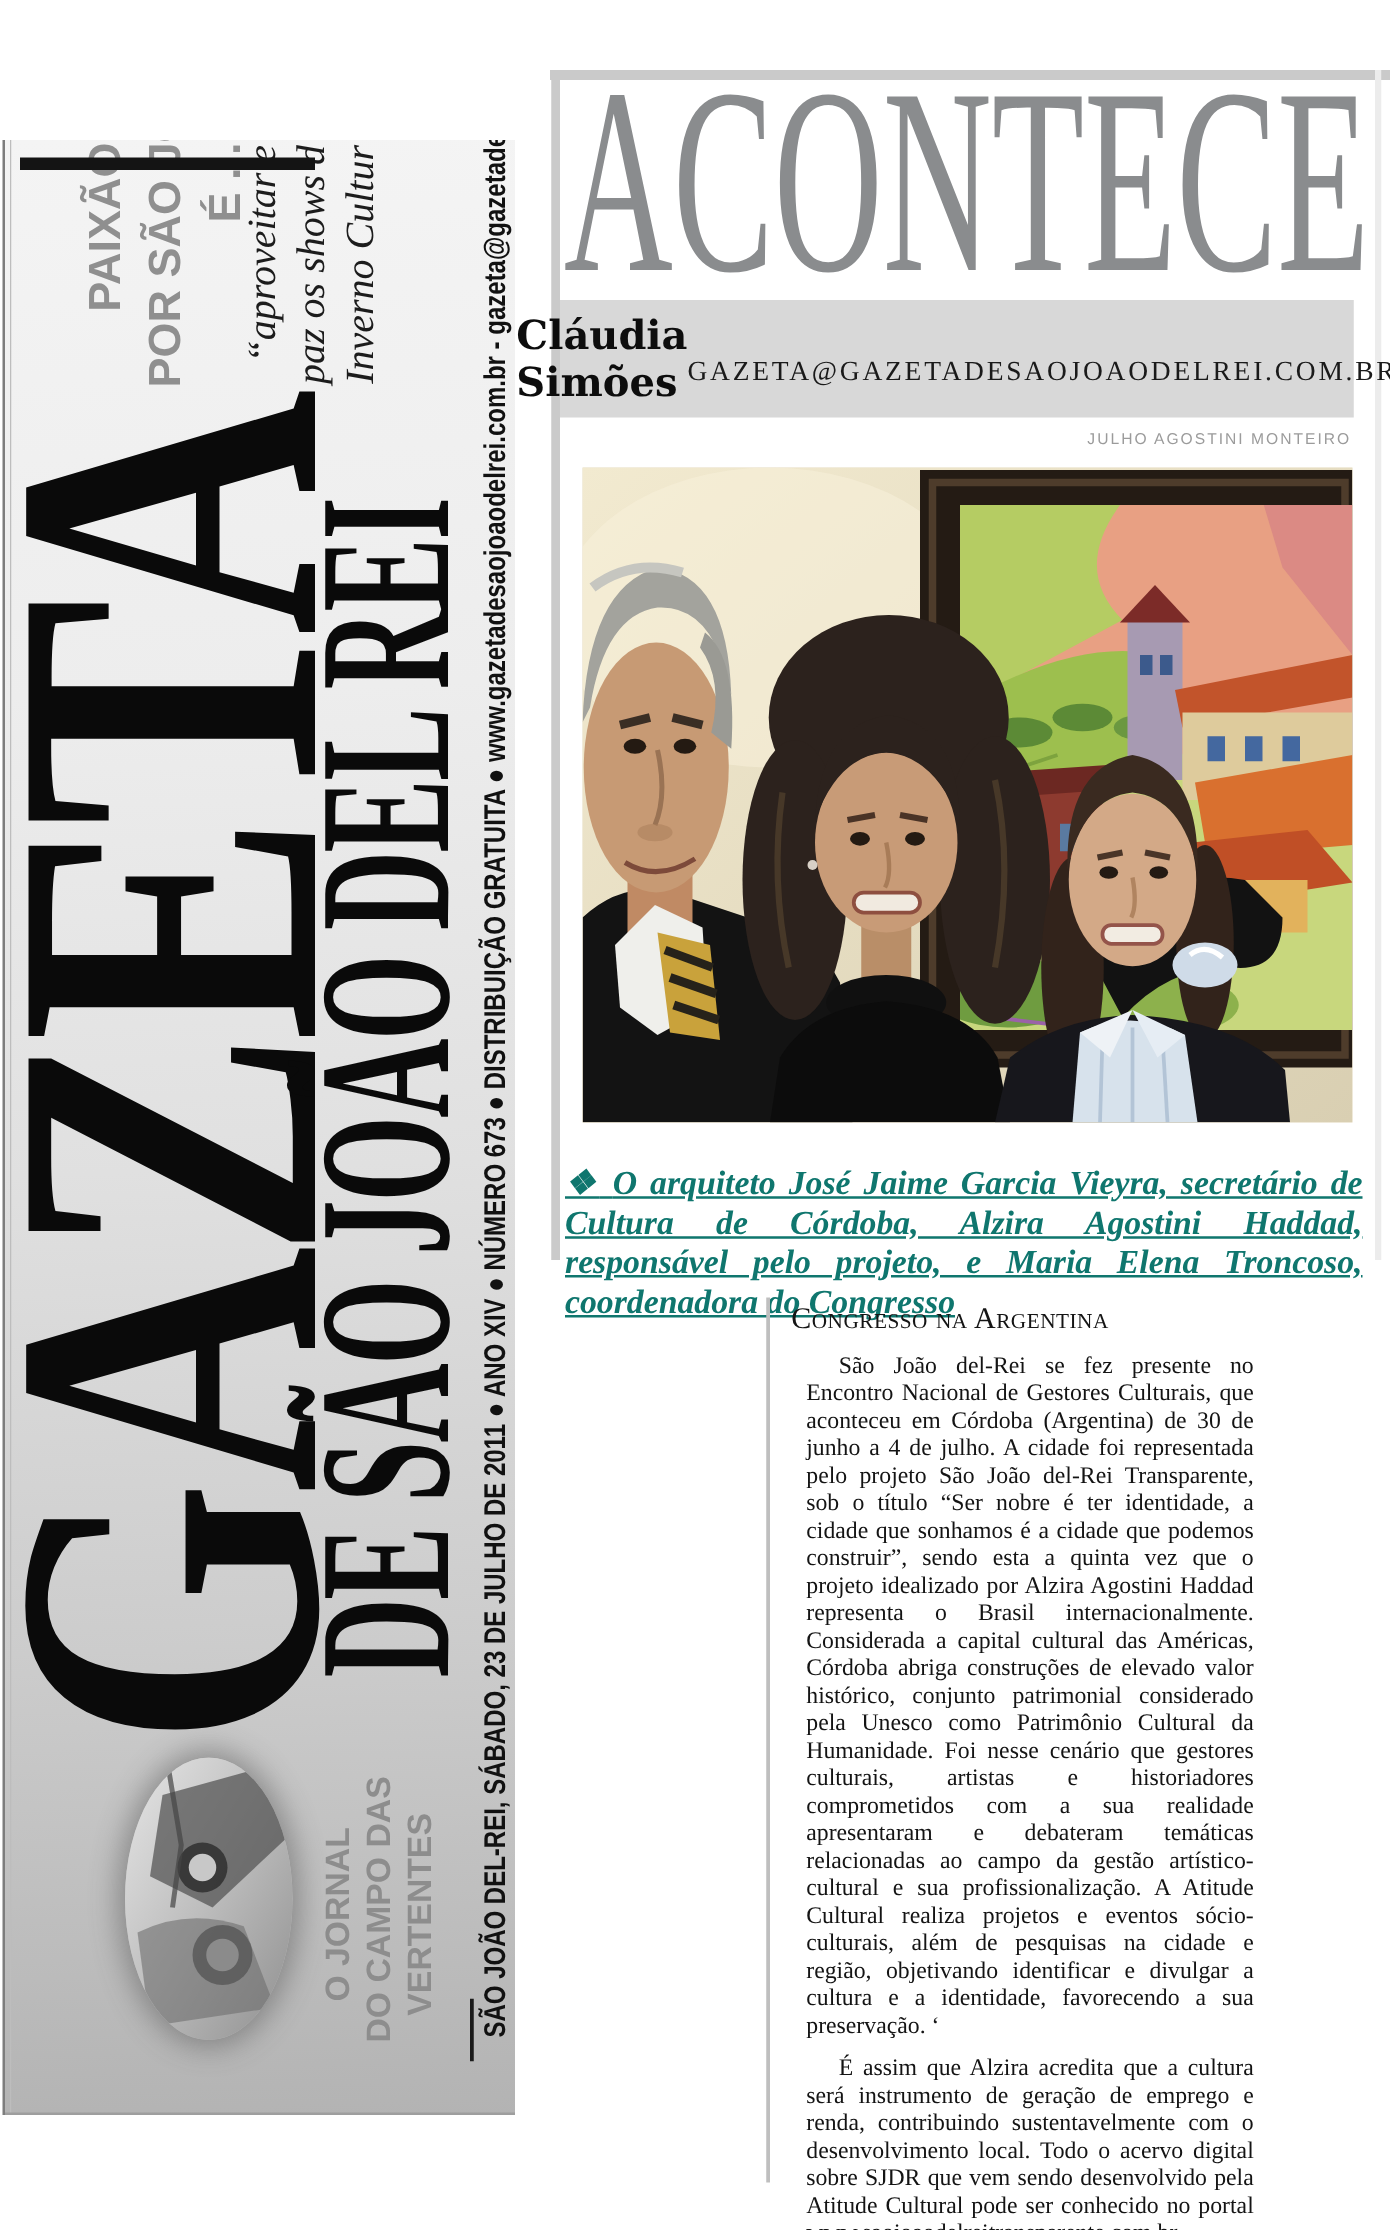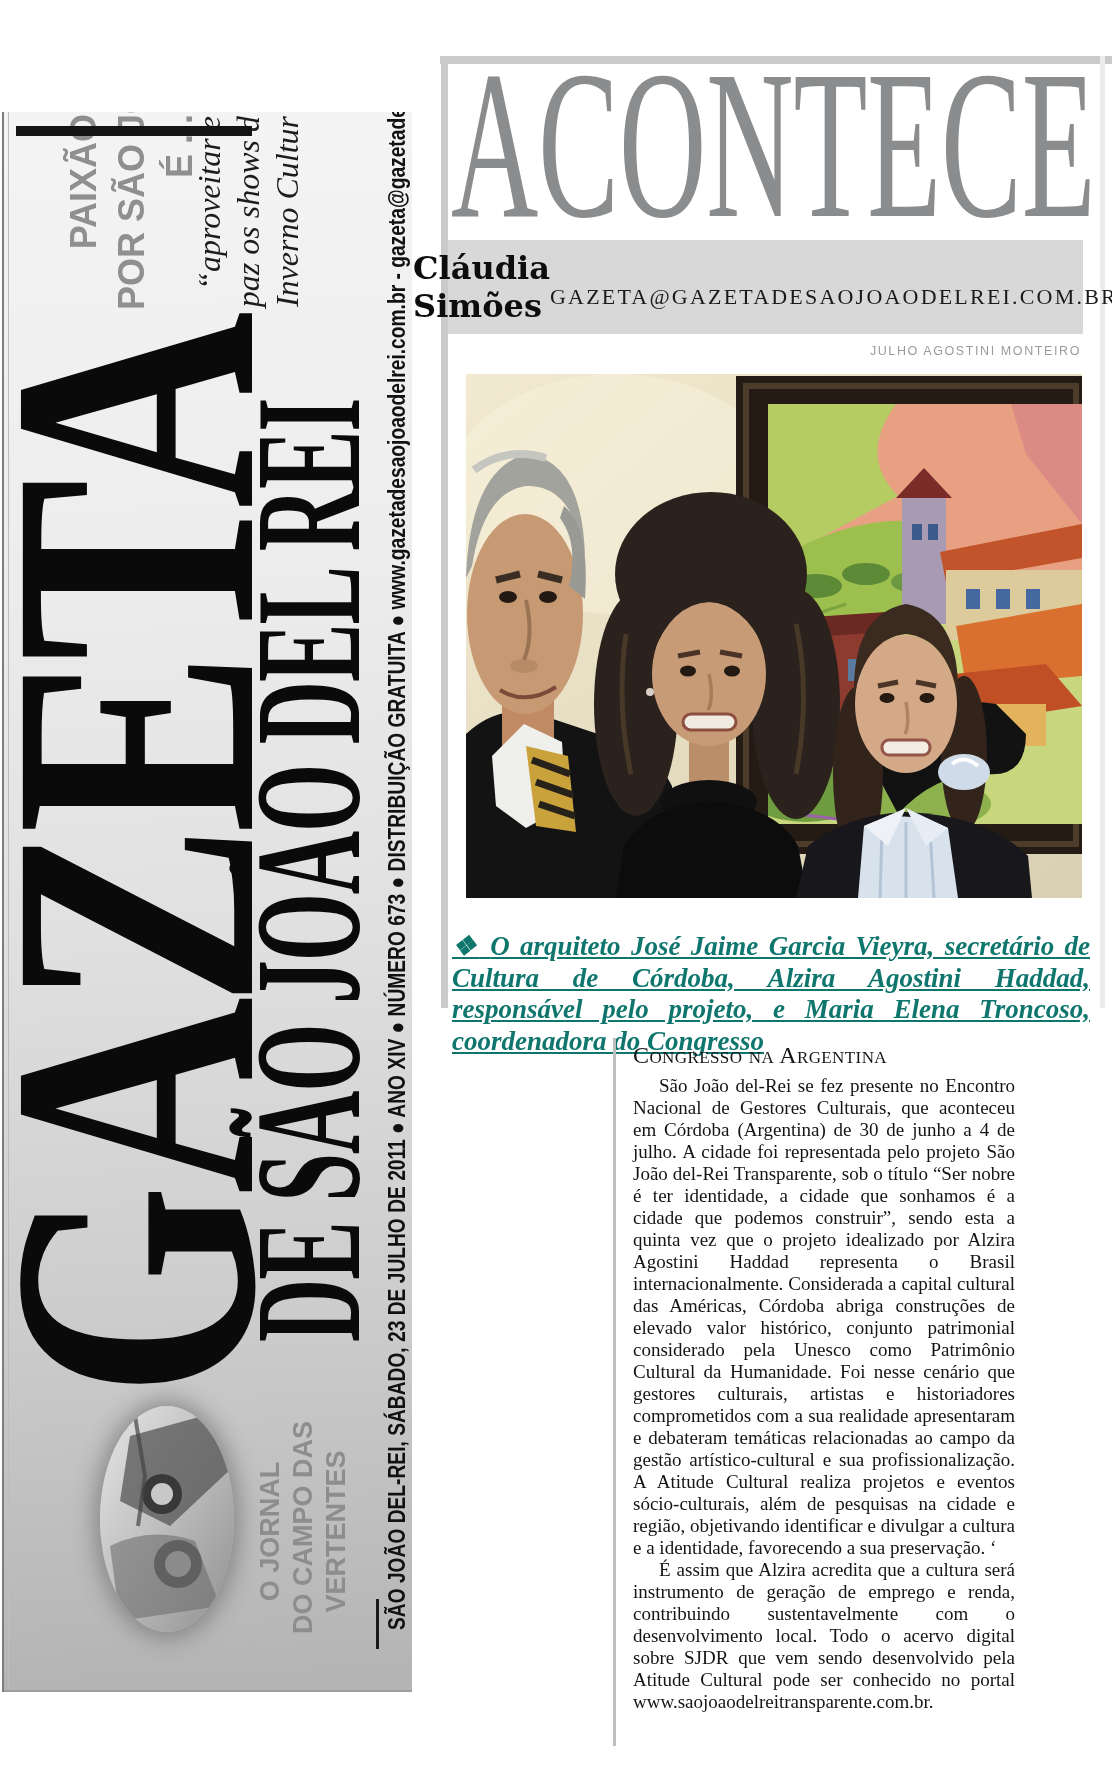--- a/index.html
+++ b/index.html
@@ -56,21 +56,21 @@
   .photo{position:absolute;left:466px;top:374px;width:616px;height:524px;overflow:hidden;background:#e6dcc0;}
   .caption{position:absolute;left:452px;top:904px;width:638px;
     font-family:"Liberation Serif",serif;font-style:italic;font-weight:bold;font-size:27px;
     line-height:31.5px;color:#0f766e;text-align:justify;text-decoration:underline;}
 
   
   .divider{position:absolute;left:613px;top:1038px;width:3px;height:708px;background:#bfbfbf;}
   .article{position:absolute;left:633px;top:1040px;width:382px;color:var(--ink-black,#141414);}
   .article h2{margin:0 0 5px 0;font-family:"Liberation Serif",serif;font-weight:normal;
     font-variant:small-caps;font-size:24px;line-height:30px;letter-spacing:.4px;color:#151515;}
-  .article p{margin:0;font-family:"Liberation Serif",serif;font-size:19px;line-height:22px;
+  .article p{margin:12px;font-family:"Liberation Serif",serif;font-size:19px;line-height:22px;
     text-align:justify;text-indent:26px;}
 </style>
 </head>
 <body>
 
 <div class="page">
 
   <div class="masthead">
     <div class="masthead-inner-line"></div>
 

